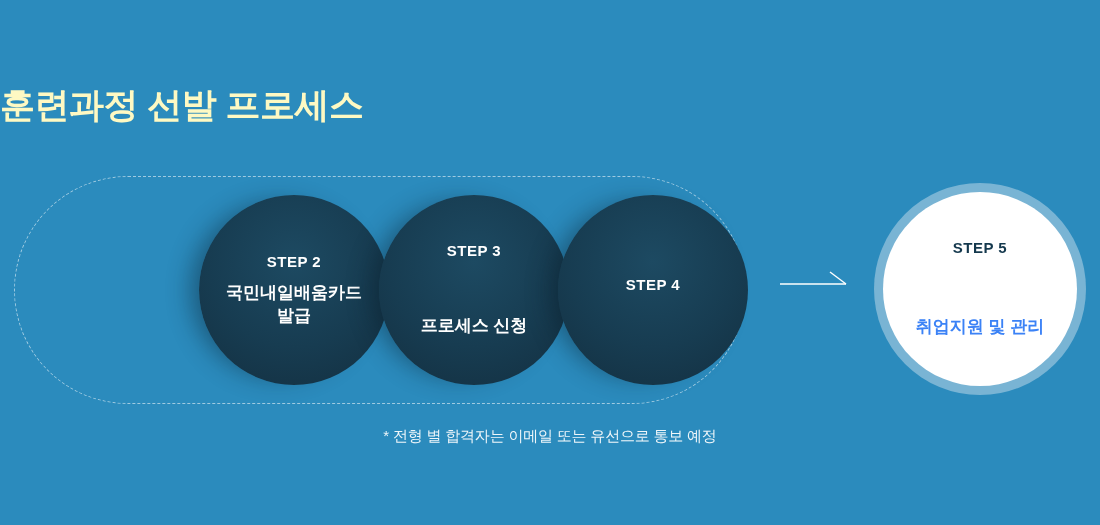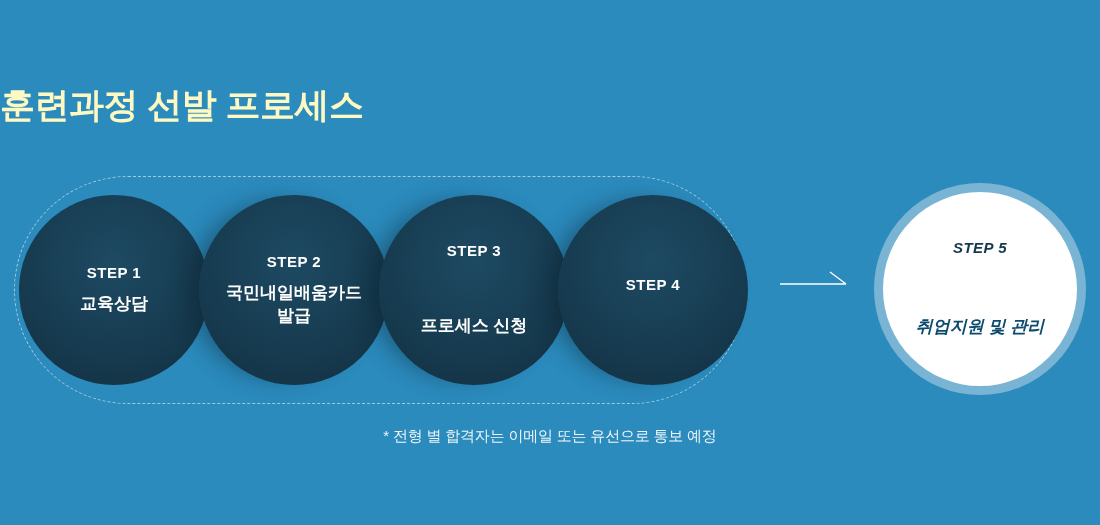--- a/index.html
+++ b/index.html
@@ -73,27 +73,26 @@
     line-height: 1.35;
   }
   .step-circle.light {
     left: 883px;
     top: 192px;
     width: 194px;
     height: 194px;
     background: #ffffff;
     box-shadow: 0 0 0 9px #79b4d4;
     color: #14384d;
-    font-style: italic;
   }
   .step-circle.light .step-label {
     color: #14384d;
   }
   .step-circle.light .step-title {
-    color: #0c4a6e;
+    color: #3b82f6;
     font-weight: 700;
     margin-top: 48px;
   }
   .arrow {
     position: absolute;
     left: 780px;
     top: 270px;
     width: 70px;
     height: 22px;
   }
@@ -110,24 +109,20 @@
     letter-spacing: -0.2px;
   }
 </style>
 </head>
 <body>
 
 <h1 class="page-title">훈련과정 선발 프로세스</h1>
 
 <div class="steps-group">
 
-  <div class="step-circle dark circle-1">
-    <div class="step-label">STEP 1</div>
-    <div class="step-title">교육상담</div>
-  </div>
 
   <div class="step-circle dark shadowed circle-2">
     <div class="step-label">STEP 2</div>
     <div class="step-title">국민내일배움카드 발급</div>
   </div>
 
   <div class="step-circle dark shadowed circle-3">
     <div class="step-label">STEP 3</div>
     <div class="step-title">프로세스 신청</div>
   </div>

